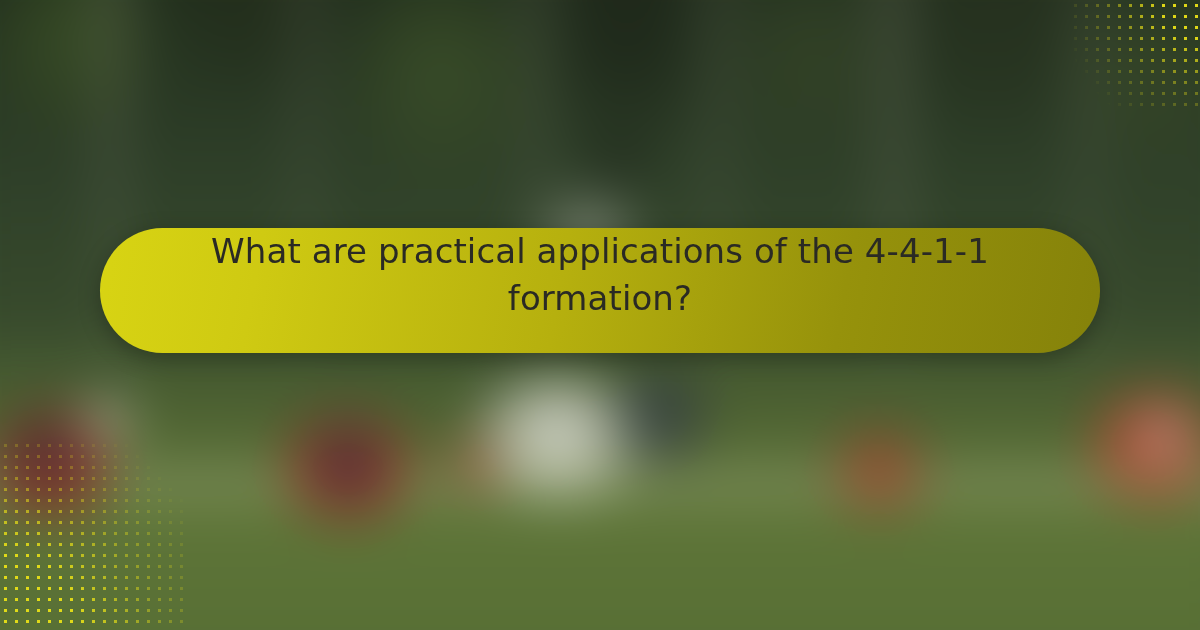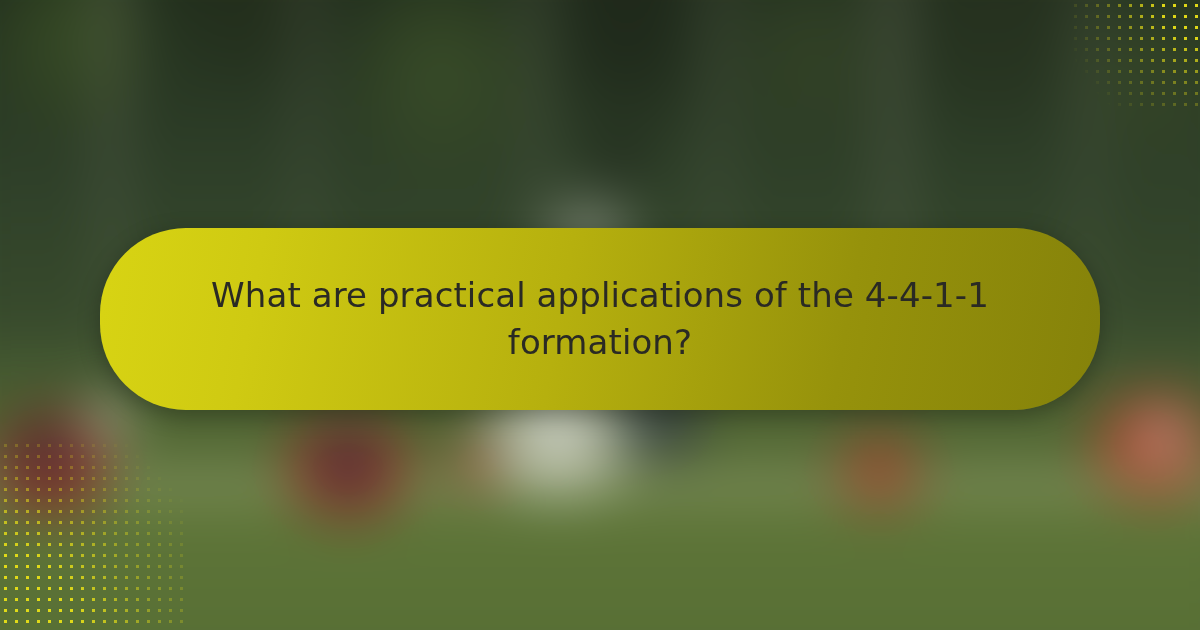--- a/index.html
+++ b/index.html
@@ -107,26 +107,26 @@
     -webkit-mask-image: radial-gradient(circle at 100% 0%, #000 0%, #000 22%, rgba(0,0,0,.4) 52%, rgba(0,0,0,0) 82%);
     mask-image: radial-gradient(circle at 100% 0%, #000 0%, #000 22%, rgba(0,0,0,.4) 52%, rgba(0,0,0,0) 82%);
   }
 
   
   .pill {
     position: absolute;
     left: 100px;
     top: 228px;
     width: 1000px;
-    height: 182px;
+    height: 125px;
     border-radius: 86px;
     background: linear-gradient(100deg, #d8d413 0%, #cfca12 16%, #b6b00e 46%, #96920b 74%, #85820a 100%);
     box-shadow: 0 6px 22px rgba(0,0,0,.28);
     display: flex;
-    align-items: center;
+    align-items: flex-start;
     justify-content: center;
     box-sizing: border-box;
     padding: 0 96px;
   }
 
   .pill-text {
     margin: 0;
     text-align: center;
     color: #2a2a24;
     font-family: "DejaVu Sans", "Liberation Sans", sans-serif;

